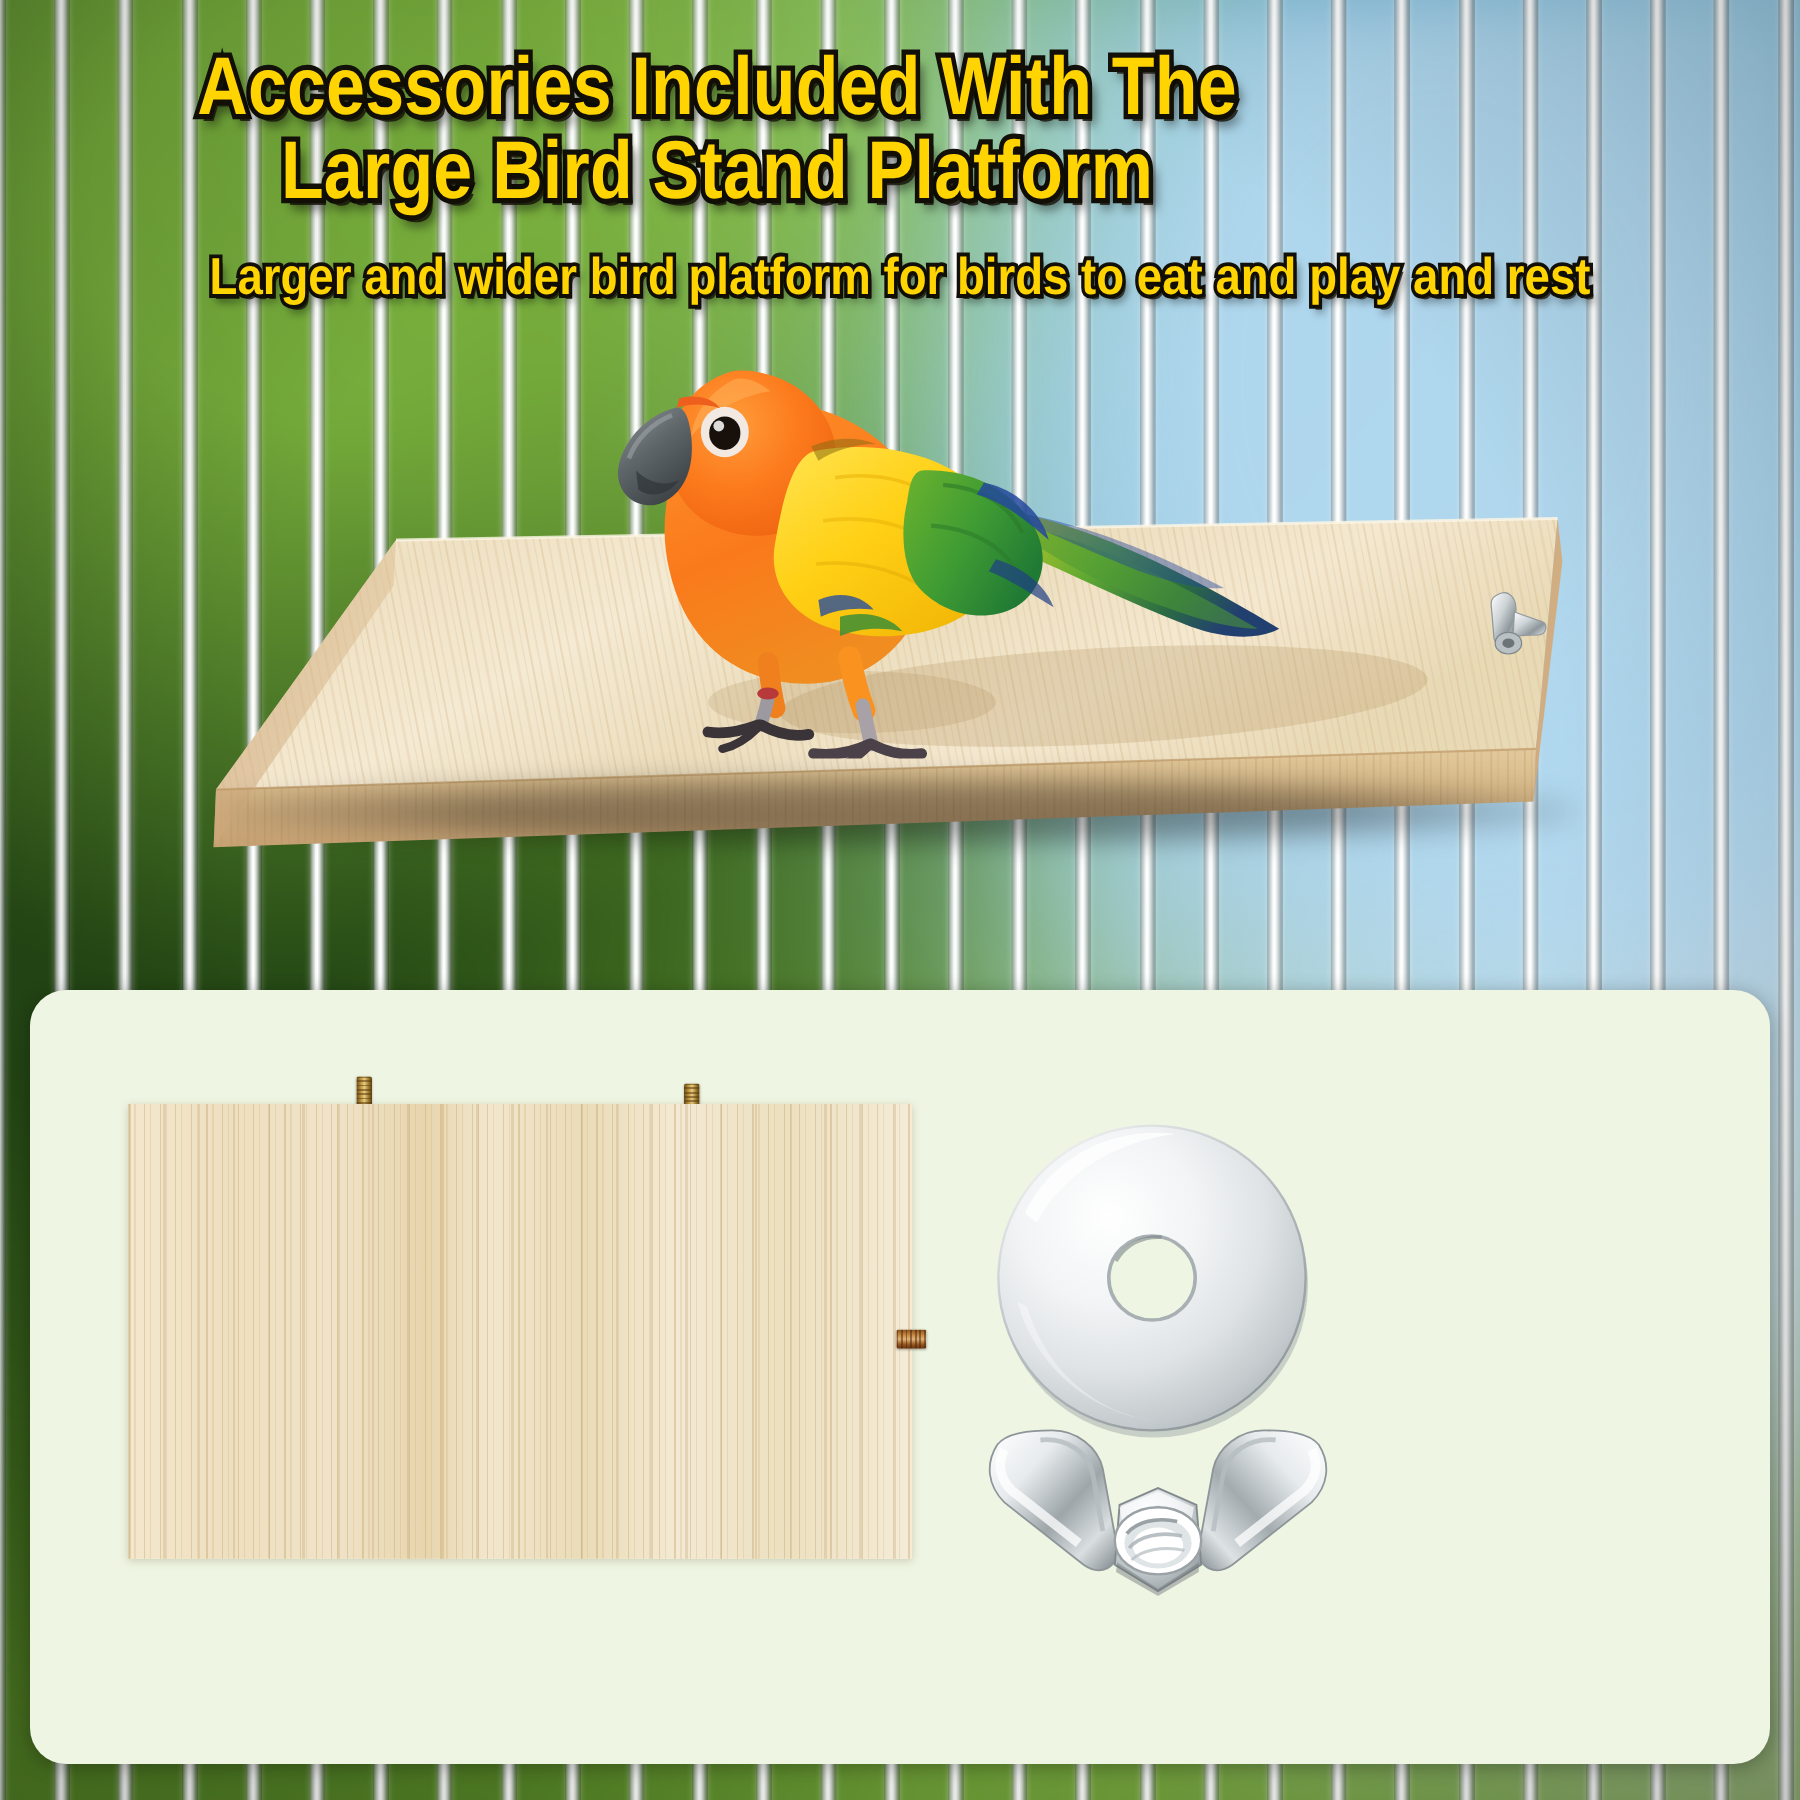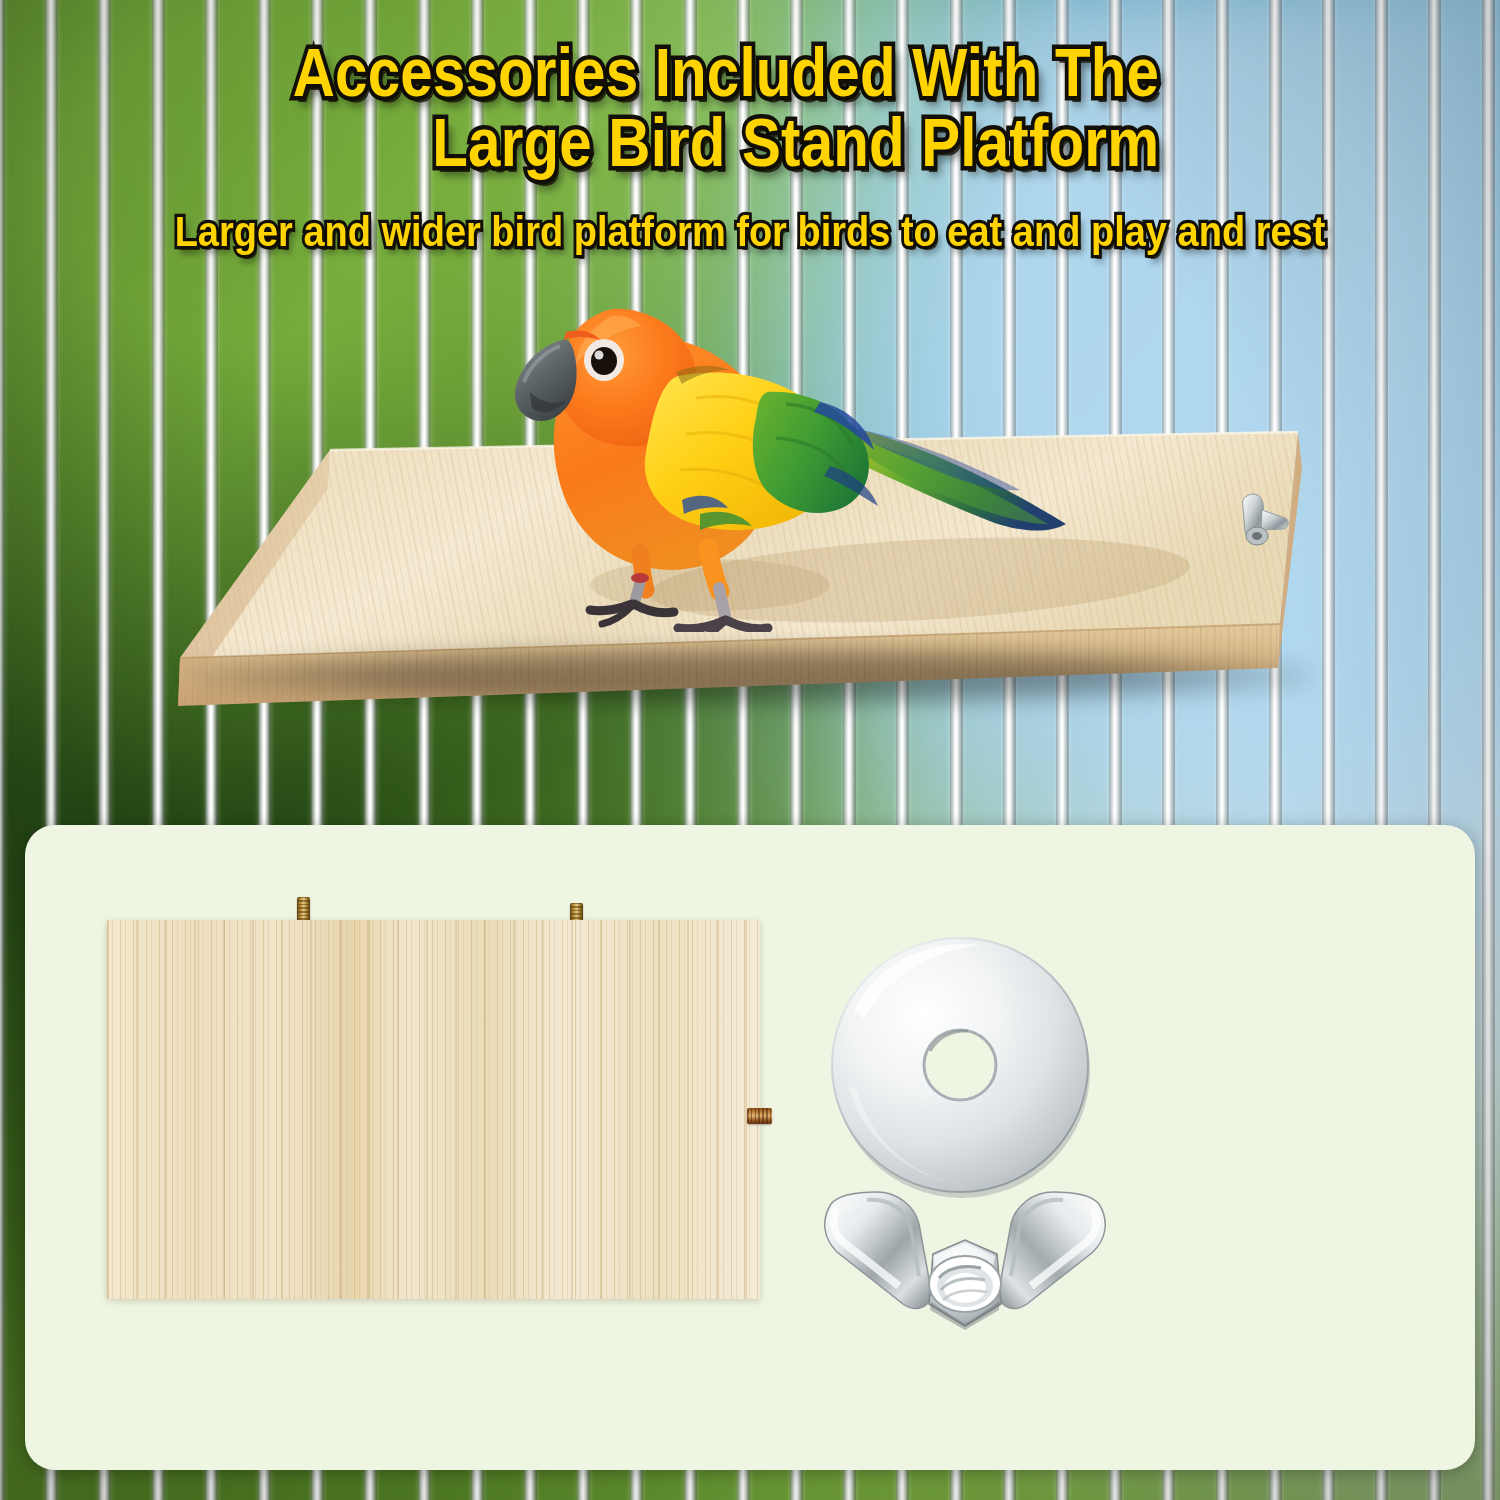--- a/index.html
+++ b/index.html
@@ -60,21 +60,21 @@
       rgba(255,255,255,1) 50%,
       rgba(228,231,231,.92) 64%,
       rgba(150,155,155,.62) 86%,
       rgba(92,96,96,.38) 100%);
     box-shadow:0 0 5px rgba(255,255,255,.30);
   }
 
   
   .headline {
     position:absolute; left:0; top:38px; width:1195px;
-    text-align:right; z-index:30;
+    text-align:center; z-index:30;
     pointer-events:none;
   }
   .hl-line {
     font-size:62px; line-height:70px;
     font-weight:bold; letter-spacing:.2px;
     color:#FFD400;
     font-family:"Liberation Sans", sans-serif;
     transform:scaleX(.94) scaleY(1.10);
     -webkit-text-stroke:8px #121008;
     paint-order:stroke fill;

